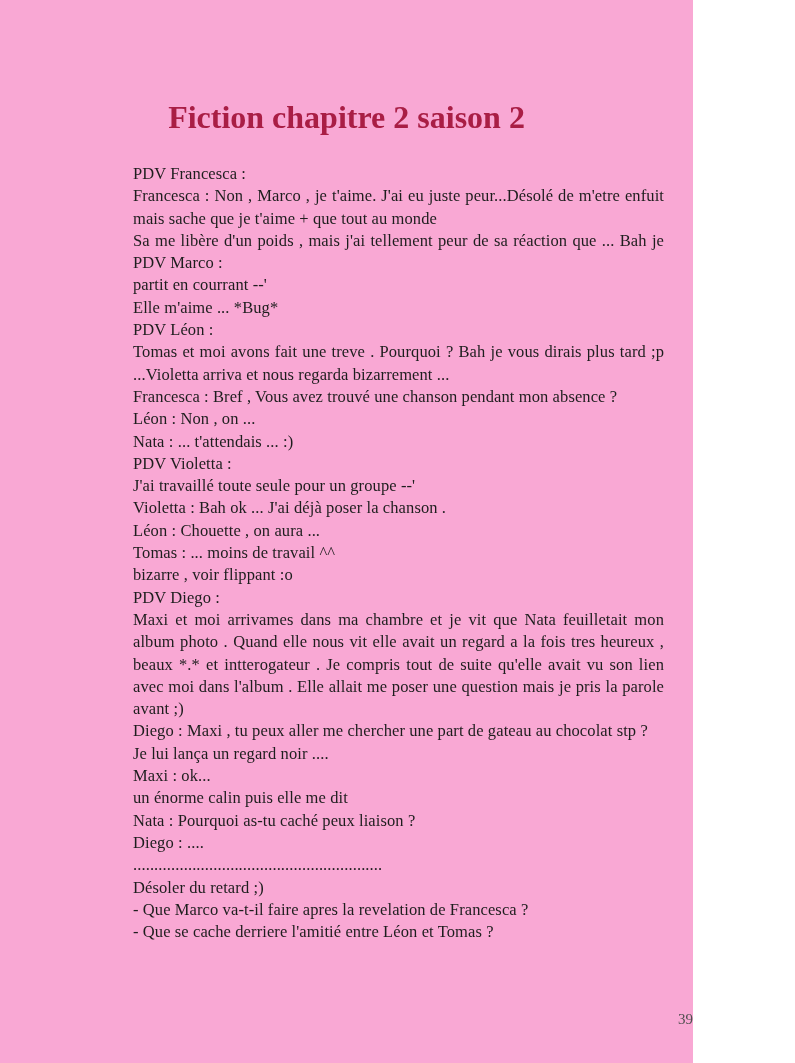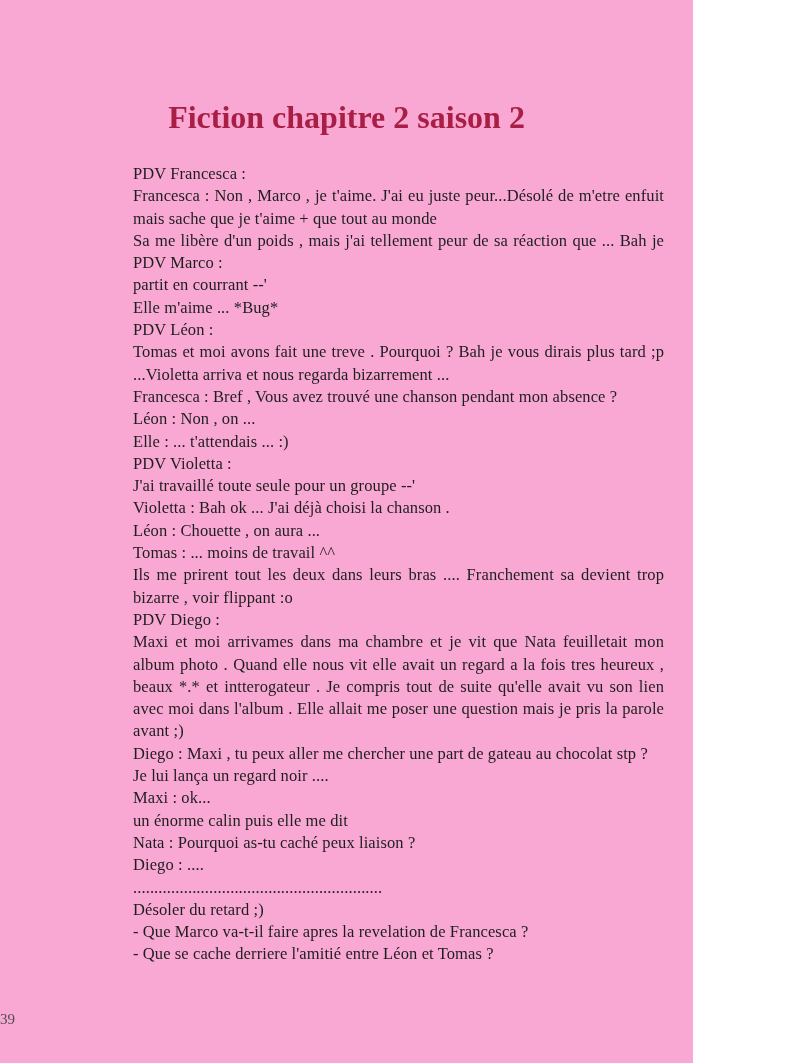--- a/index.html
+++ b/index.html
@@ -42,21 +42,21 @@
   }
   .line.j {
     text-align: justify;
     text-align-last: justify;
   }
   .page-number {
     position: absolute;
     top: 1011px;
     left: 0;
     width: 100%;
-    text-align: left;
+    text-align: right;
     font-size: 15px;
     color: #4f4f4f;
   }
 </style>
 </head>
 <body>
 
 <div class="page">
   <h1 class="title" style="color: rgb(169, 30, 69);">Fiction chapitre 2 saison 2</h1>
 
@@ -66,27 +66,26 @@
       <div class="line">mais sache que je t'aime + que tout au monde</div>
       <div class="line j">Sa me libère d'un poids , mais j'ai tellement peur de sa réaction que ... Bah je</div>
       <div class="line">PDV Marco :</div>
       <div class="line">partit en courrant --'</div>
       <div class="line">Elle m'aime ... *Bug*</div>
       <div class="line">PDV Léon :</div>
       <div class="line j">Tomas et moi avons fait une treve . Pourquoi ? Bah je vous dirais plus tard ;p</div>
       <div class="line">...Violetta arriva et nous regarda bizarrement ...</div>
       <div class="line">Francesca : Bref , Vous avez trouvé une chanson pendant mon absence ?</div>
       <div class="line">Léon : Non , on ...</div>
-      <div class="line">Elle : ... t'attendais ... :)</div>
+      <div class="line">Nata : ... t'attendais ... :)</div>
       <div class="line">PDV Violetta :</div>
       <div class="line">J'ai travaillé toute seule pour un groupe --'</div>
-      <div class="line">Violetta : Bah ok ... J'ai déjà choisi la chanson .</div>
+      <div class="line">Violetta : Bah ok ... J'ai déjà poser la chanson .</div>
       <div class="line">Léon : Chouette , on aura ...</div>
       <div class="line">Tomas : ... moins de travail ^^</div>
-      <div class="line j">Ils me prirent tout les deux dans leurs bras .... Franchement sa devient trop</div>
       <div class="line">bizarre , voir flippant :o</div>
       <div class="line">PDV Diego :</div>
       <div class="line j">Maxi et moi arrivames dans ma chambre et je vit que Nata feuilletait mon</div>
       <div class="line j">album photo . Quand elle nous vit elle avait un regard a la fois tres heureux ,</div>
       <div class="line j">beaux *.* et intterogateur . Je compris tout de suite qu'elle avait vu son lien</div>
       <div class="line j">avec moi dans l'album . Elle allait me poser une question mais je pris la parole</div>
       <div class="line">avant ;)</div>
       <div class="line">Diego : Maxi , tu peux aller me chercher une part de gateau au chocolat stp ?</div>
       <div class="line">Je lui lança un regard noir ....</div>
       <div class="line">Maxi : ok...</div>

